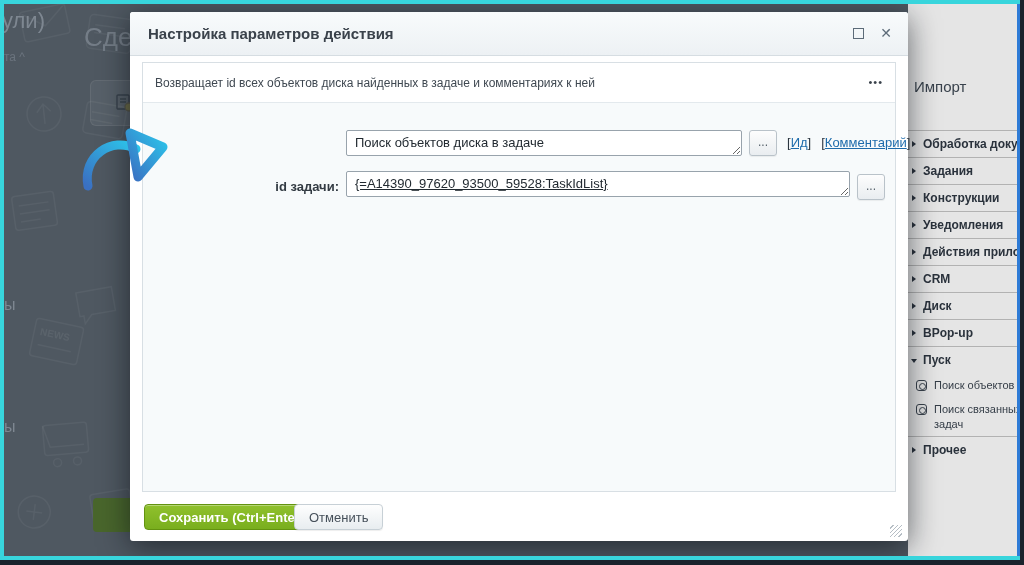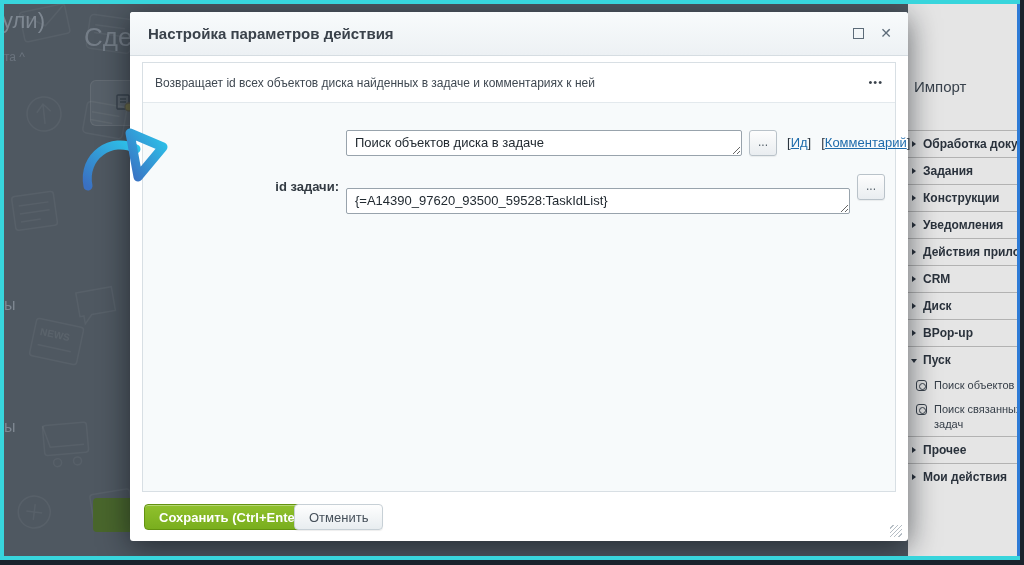--- a/index.html
+++ b/index.html
@@ -201,23 +201,20 @@
         <span class="chip"></span>
         <span>Поиск объектов диска</span></div>
       <div class="sb-child" style="top:398px; height:32px;">
         <span class="chip"></span>
         <span>Поиск связанных с су</span><br>
         <span>задач</span></div>
 
       <div class="sb-row" style="top:432px">
         <span class="caret"></span>
         <span>Прочее</span></div>
-      <div class="sb-row" style="top:459px">
-        <span class="caret"></span>
-        <span>Мои действия</span></div>
     </div>
   </div>
 
   <div class="modal">
     <div class="m-header">
       <div class="m-title">Настройка параметров действия</div>
       <div class="m-max">
         <span></span></div>
       <div class="m-close">
         <span>✕</span></div>
@@ -230,21 +227,21 @@
           <span>•••</span></div>
       </div>
 
       <textarea class="f-input" style="left: 203px; top: 67px; width: 396px;" rows="1">Поиск объектов диска в задаче</textarea>
       <div class="f-more" style="left:606px; top:67px">...</div>
       <div class="f-links" style="top:67px">
         <span>[</span><a>Ид</a><span>]</span><span class="gap"></span><span>[</span><a>Комментарий</a><span>]</span>
       </div>
 
       <div class="f-label bold" style="top:111px">id задачи:</div>
-      <textarea class="f-input" style="left: 203px; top: 125px; width: 504px;" rows="1">{=A14390_97620_93500_59528:TaskIdList}</textarea>
+      <textarea class="f-input" style="left: 203px; top: 108px; width: 504px; text-decoration: underline;" rows="1">{=A14390_97620_93500_59528:TaskIdList}</textarea>
       <div class="f-more" style="left:714px; top:111px">...</div>
     </div>
 
     <button class="btn-save">Сохранить (Ctrl+Enter)</button>
     <button class="btn-cancel">Отменить</button>
     <div class="grip"></div>
   </div>
 
   <svg class="arrow" width="100" height="80" viewBox="0 0 100 80">
     <defs>

